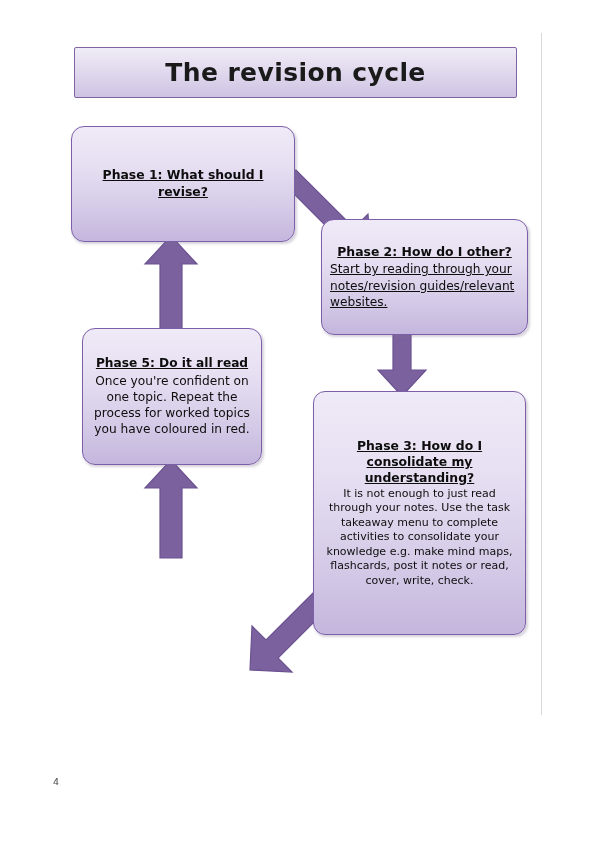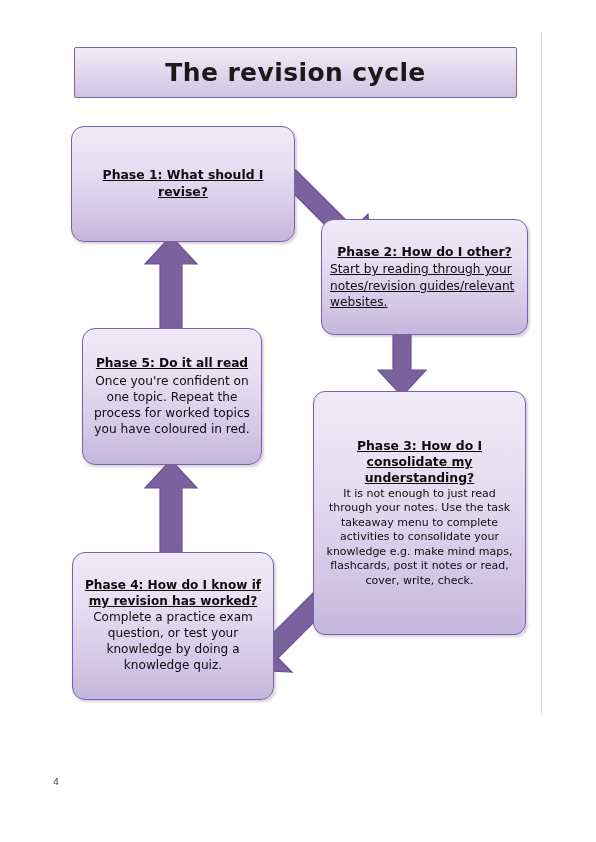--- a/index.html
+++ b/index.html
@@ -158,24 +158,20 @@
   <div class="phase-box" id="box-phase2">
     <div class="phase-heading">Phase 2: How do I other?</div>
     <div class="phase-body left">Start by reading through your notes/revision guides/relevant websites.</div>
   </div>
 
   <div class="phase-box" id="box-phase3">
     <div class="phase-heading">Phase 3: How do I consolidate my understanding?</div>
     <div class="phase-body">It is not enough to just read through your notes. Use the task takeaway menu to complete activities to consolidate your knowledge e.g. make mind maps, flashcards, post it notes or read, cover, write, check.</div>
   </div>
 
-  <div class="phase-box" id="box-phase4">
-    <div class="phase-heading">Phase 4: How do I know if my revision has worked?</div>
-    <div class="phase-body">Complete a practice exam question, or test your knowledge by doing a knowledge quiz.</div>
-  </div>
 
   <div class="phase-box" id="box-phase5">
     <div class="phase-heading">Phase 5: Do it all read</div>
     <div class="phase-body">Once you're confident on one topic. Repeat the process for worked topics you have coloured in red.</div>
   </div>
 
   <svg class="arrow-svg" id="arrow-1-to-2" viewBox="0 0 110 90">
     <polygon class="arrow-shape" points="8,0 28,0 86,58 100,44 103,88 59,85 73,71 15,13" transform="translate(2,2)"></polygon>
   </svg>
 

